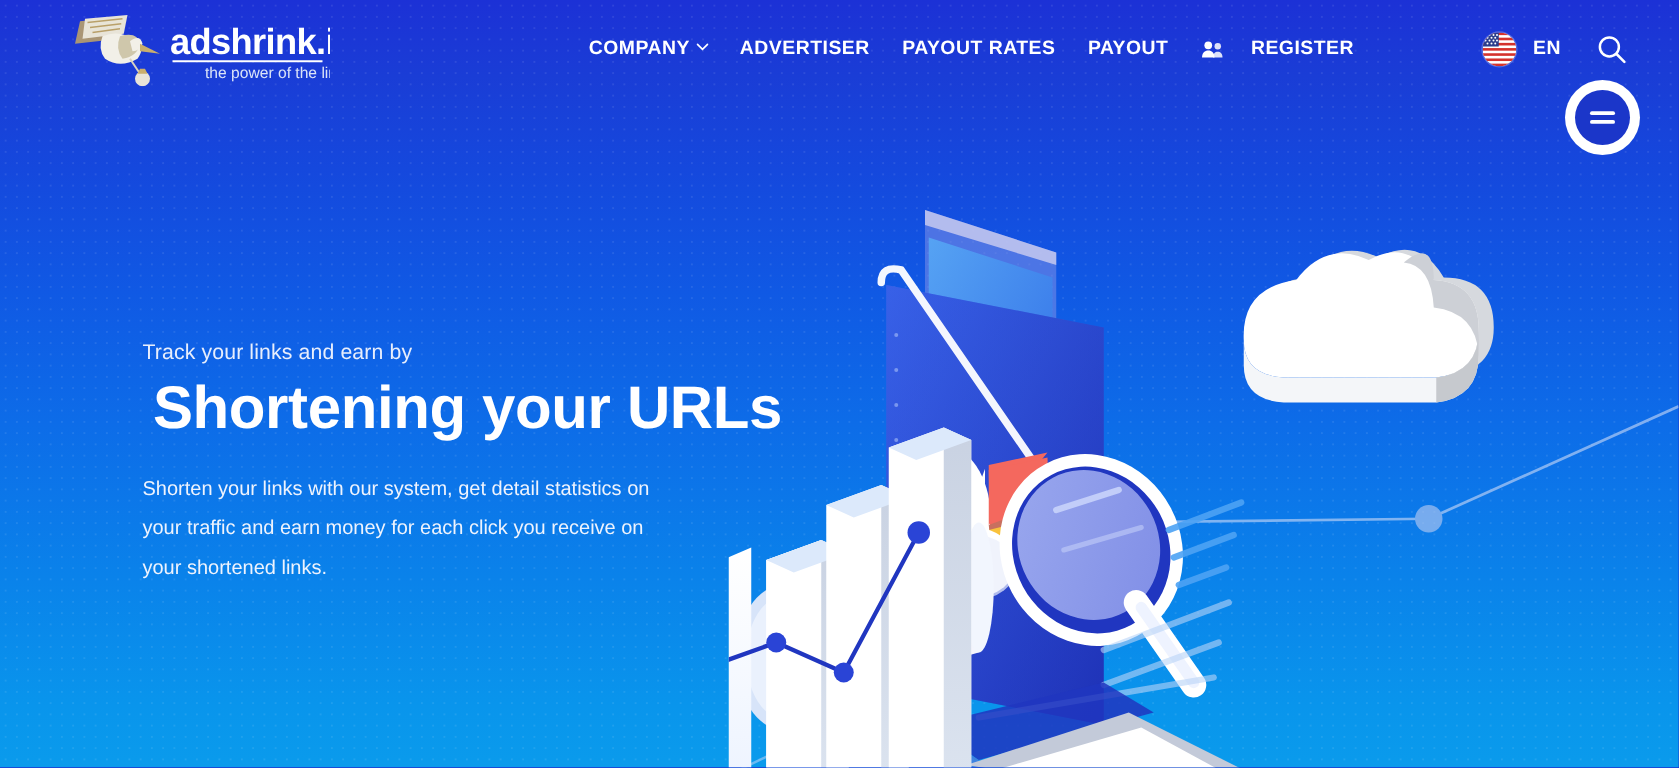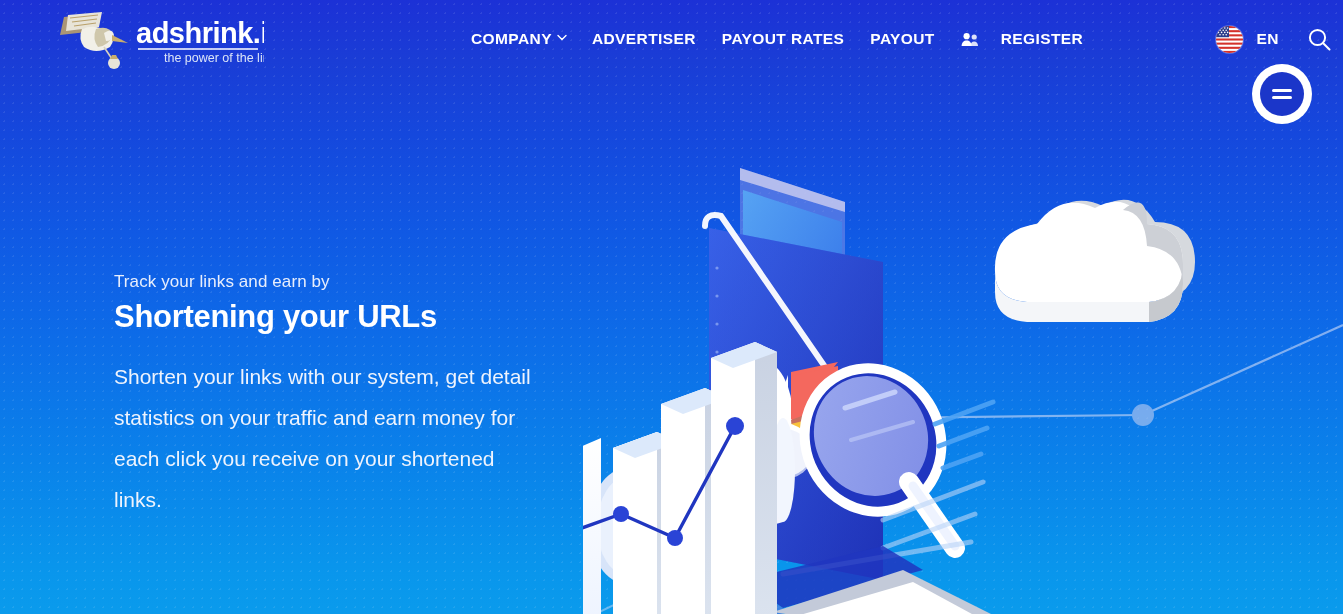--- a/index.html
+++ b/index.html
@@ -54,21 +54,21 @@
     text-decoration:none; padding:0 13px; white-space:nowrap;
     display:flex; align-items:center; gap:5px; cursor:pointer;
     line-height:1;
   }
   .chev { display:inline-block; width:9px; height:9px; position:relative; top:-1px; }
   .chev svg { display:block; }
   .users-ico { display:inline-block; width:19px; height:15px; margin-right:1px; }
 
   #header-right {
     position:absolute; right:0; top:0; height:78px;
-    display:flex; align-items:center; gap:0; 
+    display:flex; align-items:center; gap:0; padding-right:30px;
   }
   #flag {
     width:27px; height:27px; border-radius:50%;
     overflow:hidden; position:relative; flex:none;
     box-shadow:0 0 0 1px rgba(255,255,255,.25);
   }
   #lang {
     color:#fff; font-size:15.5px; font-weight:bold; letter-spacing:.5px;
     margin-left:13px; margin-right:26px; cursor:pointer;
   }
@@ -94,25 +94,25 @@
   }
   #hamburger .inner i { display:block; width:20px; height:2.6px; background:#fff; border-radius:2px; }
 
   
   #copy { position:absolute; left:114px; top:272px; width:520px; z-index:30; }
   #eyebrow {
     color:#e8eefc; font-size:17px; font-weight:400; letter-spacing:.1px;
     line-height:1.2; margin-bottom:8px;
   }
   #headline {
-    color:#ffffff; font-size:31px; font-weight:bold; letter-spacing:-.3px;
-    line-height:1.12; margin-bottom:22px; white-space:nowrap;
+    color:#ffffff; font-size:48px; font-weight:bold; letter-spacing:-.3px;
+    line-height:1.12; margin-bottom:22px; white-space:nowrap;text-align:center;
   }
   #subcopy {
-    color:#eef3fd; font-size:21px; line-height:1.95; font-weight:400;
+    color:#eef3fd; font-size:16px; line-height:1.95; font-weight:400;
     width:430px;
   }
   #cta {
     position:absolute; left:114px; top:519px; z-index:30;
     width:176px; height:57px; border-radius:29px;
     background:#132fa8;
     color:#fff; font-size:15.5px; font-weight:bold;
     display:flex; align-items:center; justify-content:center;
     border:none; cursor:pointer; letter-spacing:.2px;
     font-family:"Liberation Sans", sans-serif;

